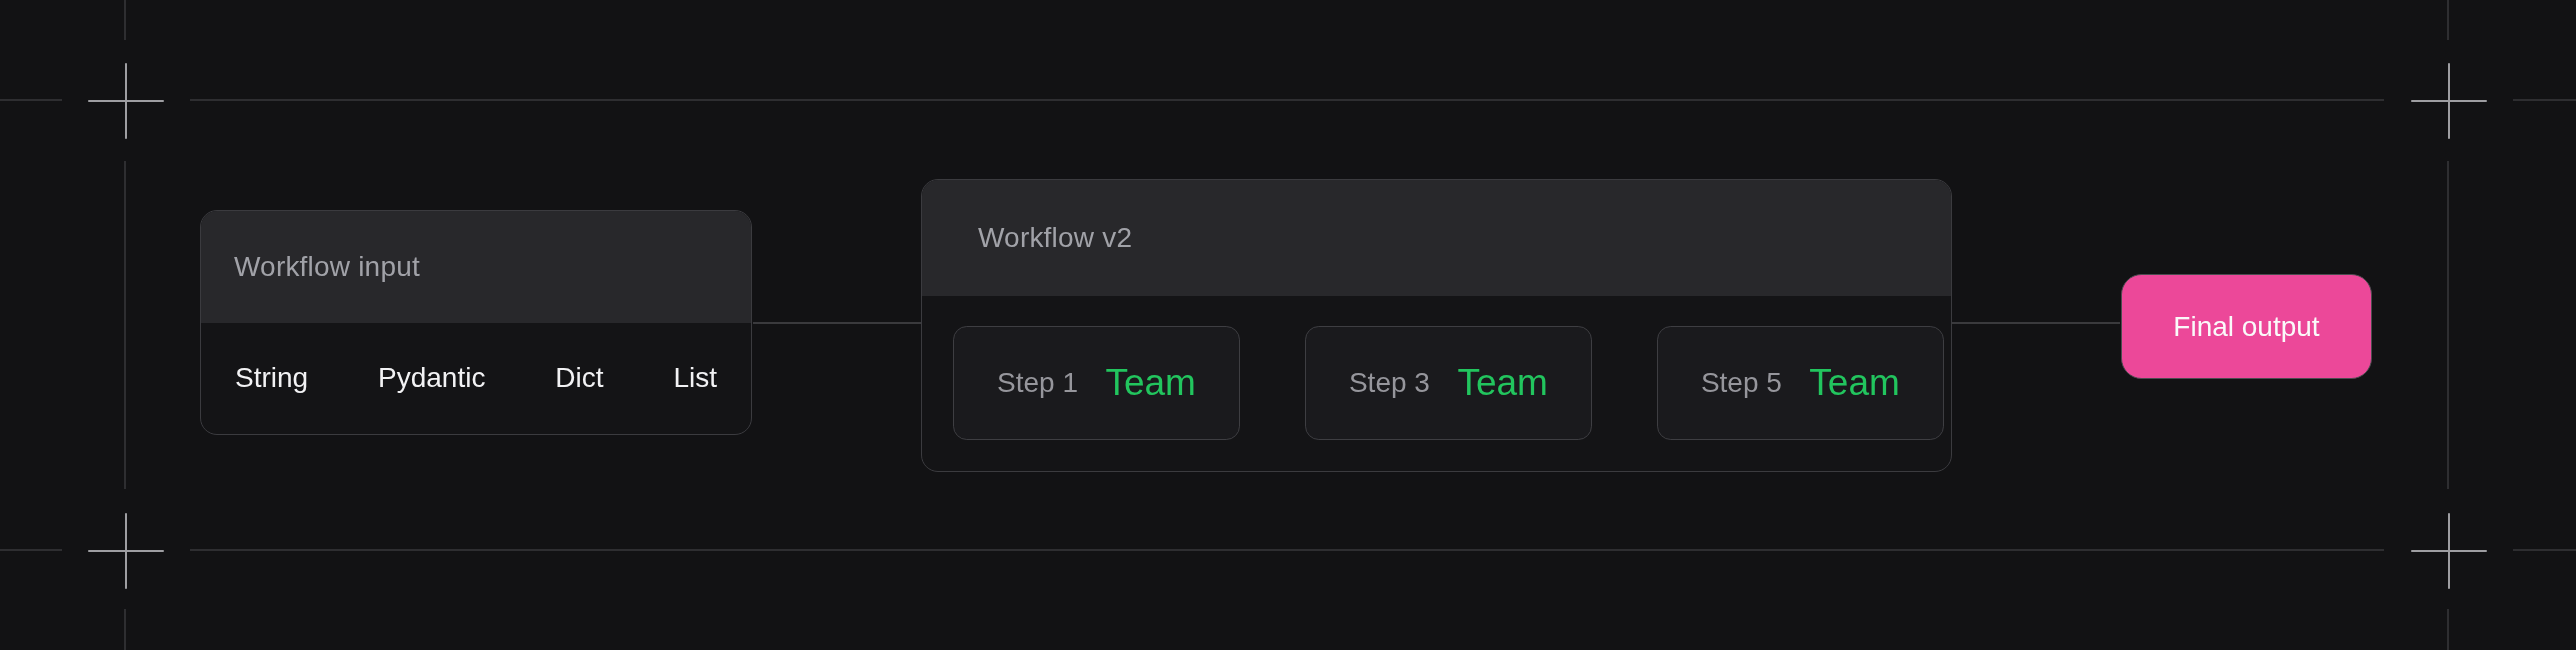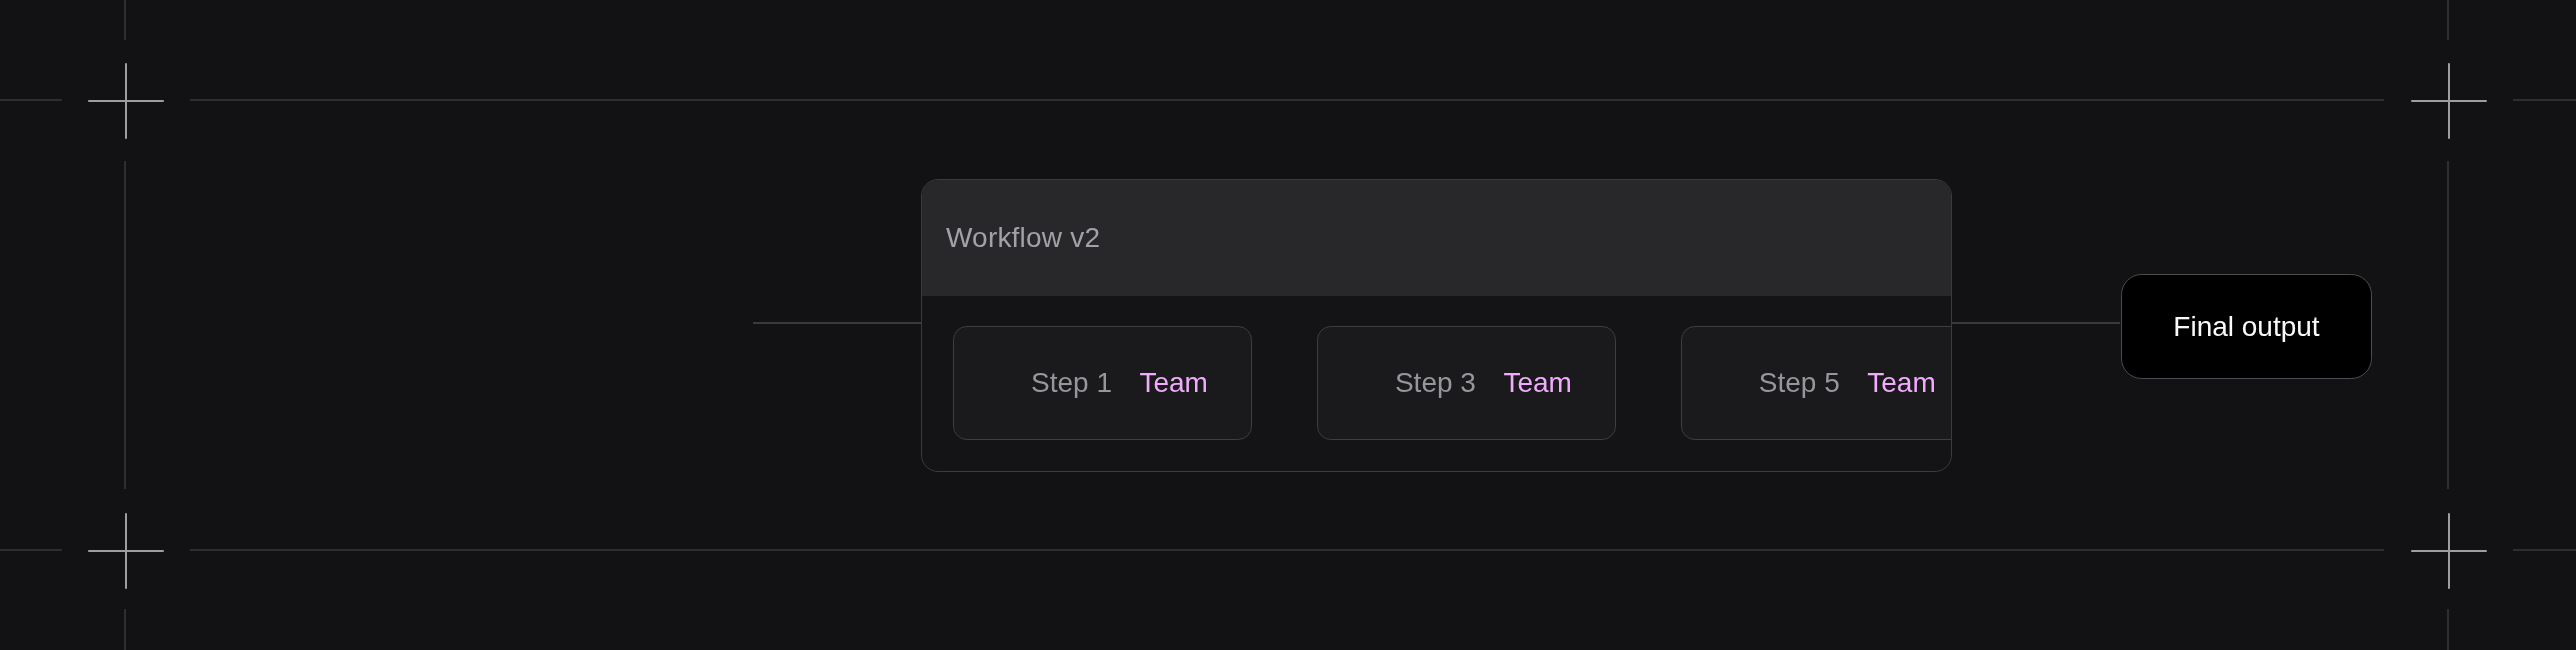--- a/index.html
+++ b/index.html
@@ -91,21 +91,21 @@
     box-sizing: border-box;
   }
   .input-type {
     font-size: 28px;
     color: #f2f2f4;
     white-space: nowrap;
   }
 
   
   .workflow-card { left: 921px; top: 179px; width: 1031px; height: 293px; }
-  .workflow-card .card-header { height: 116px; padding: 0 24px; }
+  .workflow-card .card-header { height: 116px; padding: 0 56px; }
   .workflow-card .card-body {
     height: 173px;
     display: flex;
     align-items: center;
     gap: 65px;
     padding: 0 31px;
     box-sizing: border-box;
   }
   .step-chip {
     height: 114px;
@@ -113,31 +113,31 @@
     border-radius: 13.8px;
     background: #1a1a1d;
     display: flex;
     align-items: center;
     justify-content: center;
     gap: 27.5px;
     padding: 0 43px;
     box-sizing: border-box;
     white-space: nowrap;
   }
-  .step-label { font-size: 28px; color: #96969c; margin-left: 34px; }
-  .step-value { font-size: 28px; color: #f0abfc; }
+  .step-label { font-size: 28px; color: #96969c; }
+  .step-value { font-size: 37px; color: #22c55e; }
 
   
   .output-card {
     position: absolute;
     left: 2121px; top: 274px;
     width: 251px; height: 105px;
     border: 1.7px solid #4c4c50;
     border-radius: 20.6px;
-    background: #000000;
+    background: #ec4899;
     box-sizing: border-box;
     display: flex;
     align-items: center;
     justify-content: center;
   }
   .output-label {
     font-size: 28px;
     color: #fafafa;
     white-space: nowrap;
   }
@@ -176,20 +176,31 @@
     <div class="bar-v"></div>
   </div>
   <div class="crosshair" style="left:2449px; top:551px;">
     <div class="bar-h"></div>
     <div class="bar-v"></div>
   </div>
 
   <div class="connector" style="left:753px;  top:322px; width:168px;"></div>
   <div class="connector" style="left:1951px; top:322px; width:169px;"></div>
 
+  <div class="card input-card">
+    <div class="card-header">
+      <span class="card-title">Workflow input</span>
+    </div>
+    <div class="card-body">
+      <span class="input-type">String</span>
+      <span class="input-type">Pydantic</span>
+      <span class="input-type">Dict</span>
+      <span class="input-type">List</span>
+    </div>
+  </div>
 
   <div class="card workflow-card">
     <div class="card-header">
       <span class="card-title">Workflow v2</span>
     </div>
     <div class="card-body">
       <div class="step-chip">
         <span class="step-label">Step 1</span>
         <span class="step-value">Team</span>
       </div>

